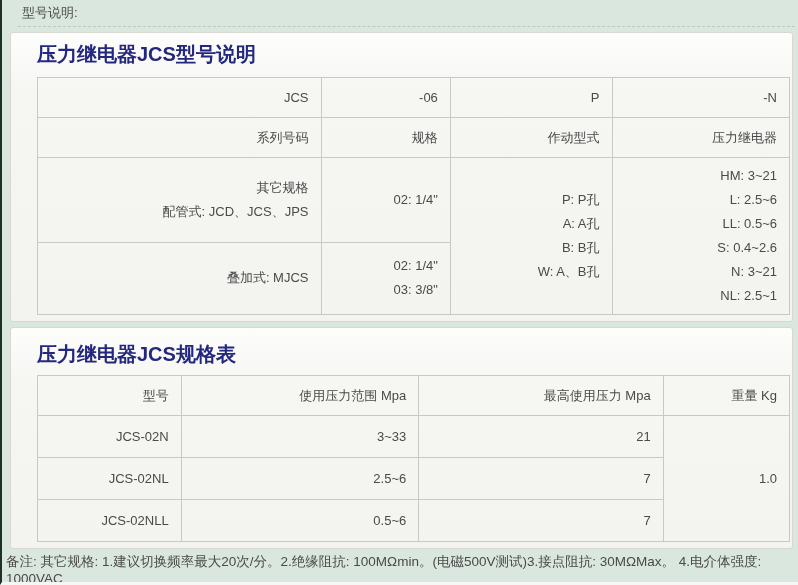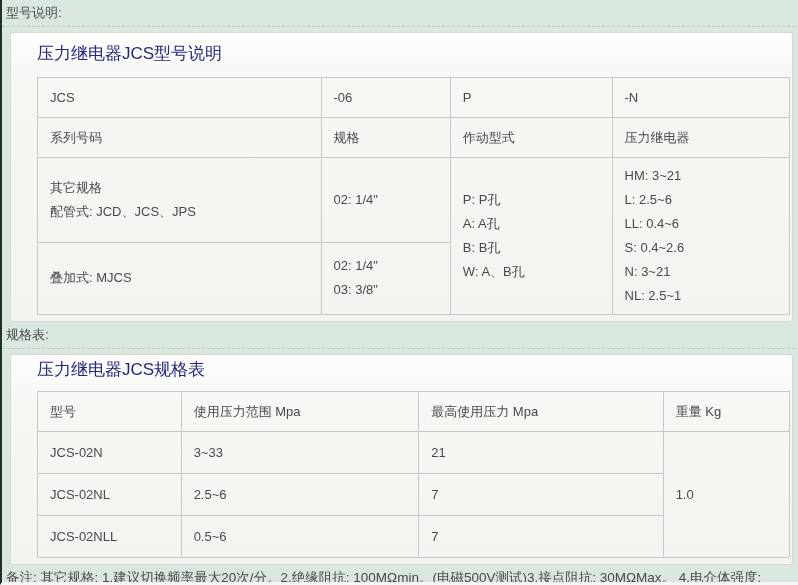--- a/index.html
+++ b/index.html
@@ -16,41 +16,43 @@
     background: #dae7de;
     border-left: 2px solid #1e3226;
     border-bottom: 3px solid #f4f7f4;
   }
   .section-label {
     font-size: 13px;
     color: #4a4a4a;
     padding: 4px 4px 4px 4px;
     border-bottom: 1px dashed #bcc9c0;
     margin-right: 3px;
+    margin-left: 16px;
   }
   .panel {
     margin: 5px 5px 0 8px;
     background: linear-gradient(180deg, #fdfdfc 0%, #f6f6f3 55px, #f3f3f0 100%);
     border: 1px solid #d8d8d3;
     border-radius: 3px;
     padding: 8px 2px 6px 26px;
   }
   .panel-title {
-    font-size: 17px;
-    font-weight: normal;
+    font-size: 20px;
+    font-weight: bold;
     color: #23277d;
     line-height: 26px;
     margin-bottom: 10px;
   }
-  #spec-panel { padding-top: 2px; }
+  #spec-panel { padding-top: 13px; }
   #spec-panel .panel-title { margin-bottom: 8px; }
   table.tbl {
     width: 100%;
     border-collapse: collapse;
     table-layout: fixed;
+    text-align: right;
   }
   table.tbl td {
     border: 1px solid #c8c8c6;
     font-size: 13px;
     color: #4a4a4a;
     padding: 6px 12px;
     vertical-align: middle;
     line-height: 24px;
     overflow: hidden;
   }
@@ -105,40 +107,37 @@
           <td>02: 1/4"</td>
           <td rowspan="2">
             <div>P: P孔</div>
             <div>A: A孔</div>
             <div>B: B孔</div>
             <div>W: A、B孔</div>
           </td>
           <td rowspan="2">
             <div>HM: 3~21</div>
             <div>L: 2.5~6</div>
-            <div>LL: 0.4~6</div>
+            <div>LL: 0.5~6</div>
             <div>S: 0.4~2.6</div>
             <div>N: 3~21</div>
             <div>NL: 2.5~1</div>
           </td>
         </tr>
         <tr class="r-body2">
           <td>叠加式: MJCS</td>
           <td>
             <div>02: 1/4"</div>
             <div>03: 3/8"</div>
           </td>
         </tr>
       </tbody>
     </table>
   </div>
 
-  <div class="section-label">
-    <span>规格表:</span>
-  </div>
 
   <div class="panel" id="spec-panel">
     <h2 class="panel-title">压力继电器JCS规格表</h2>
     <table class="tbl t2">
       <colgroup>
         <col style="width:19.1%">
           <col style="width:31.6%">
           <col style="width:32.5%">
           <col style="width:16.8%">
       </colgroup>

